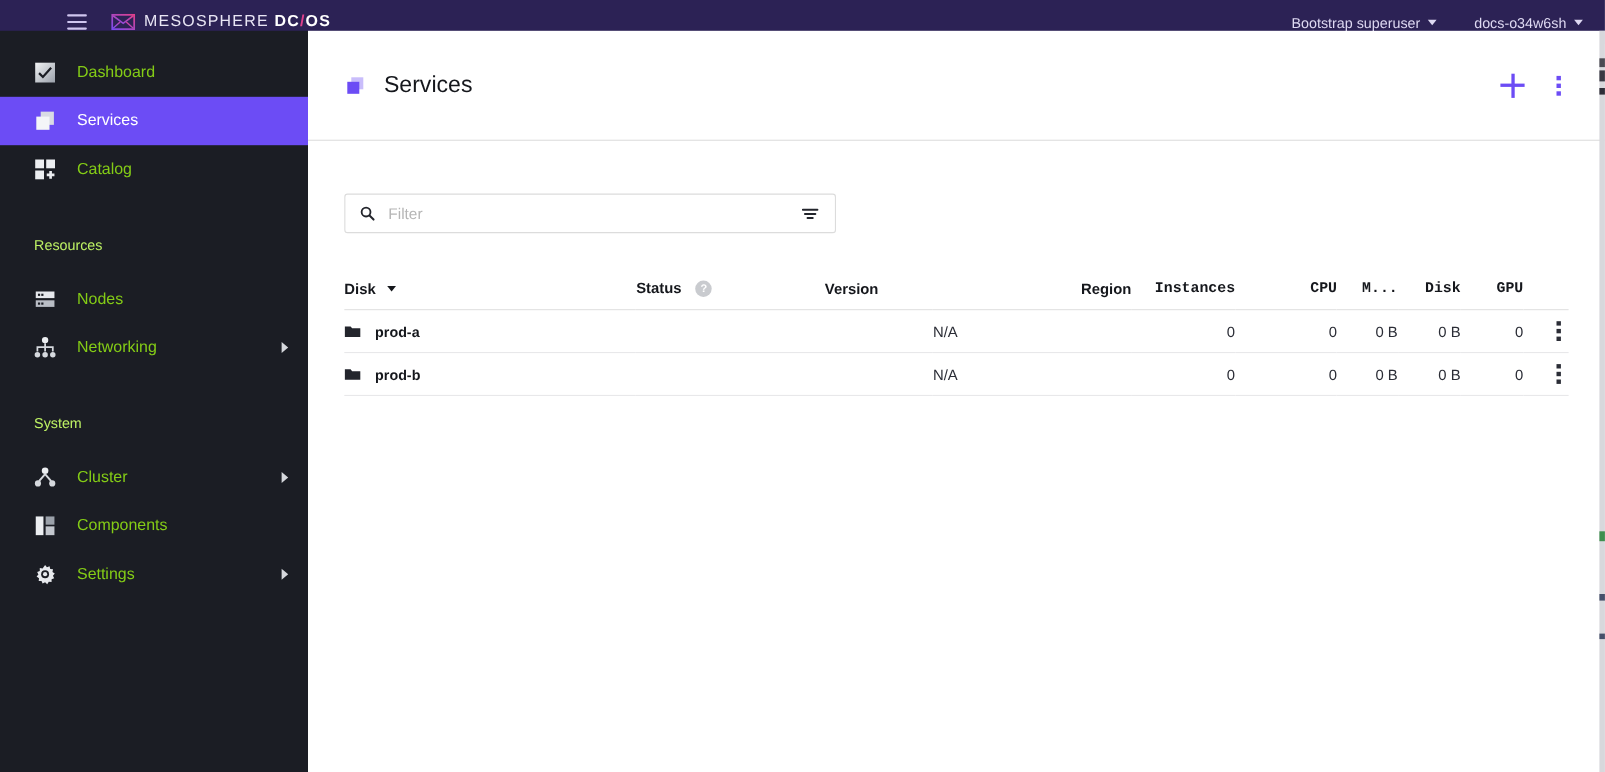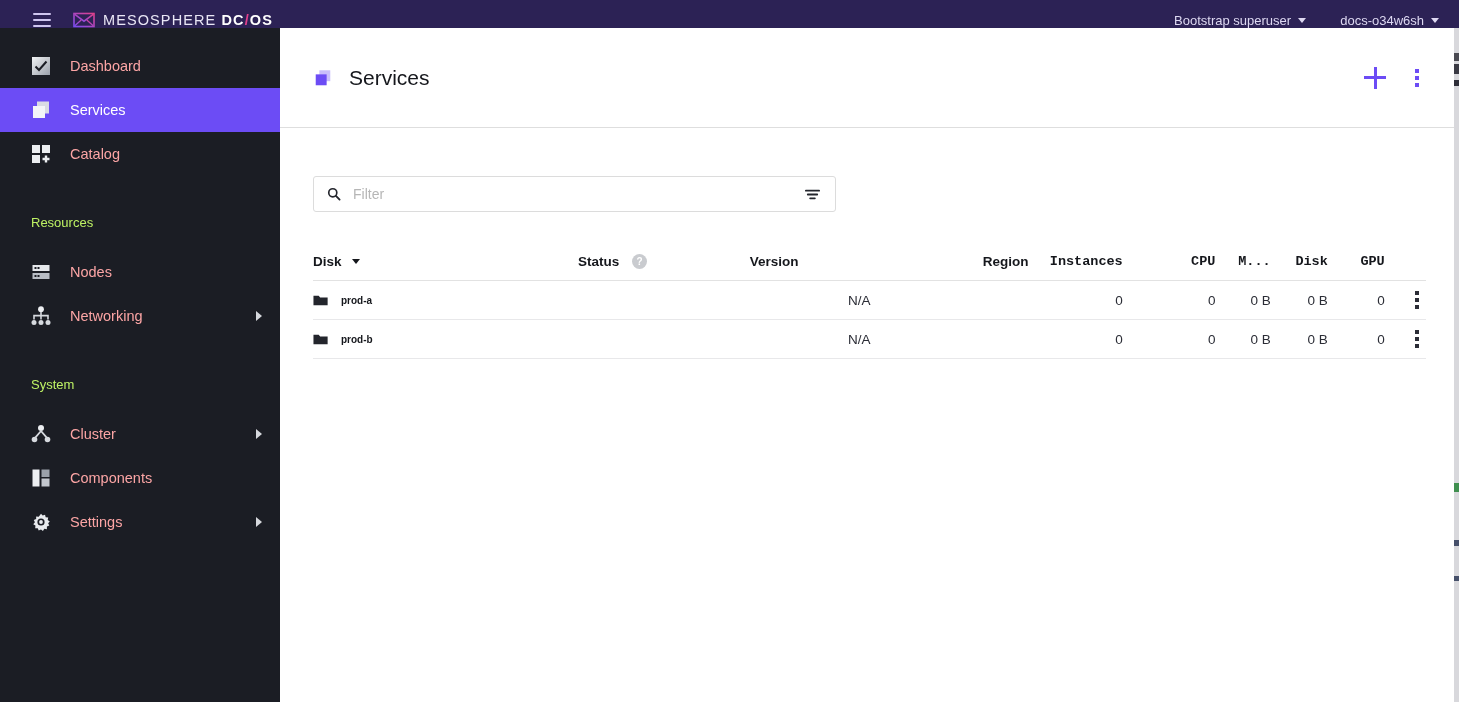--- a/index.html
+++ b/index.html
@@ -8,21 +8,21 @@
     font-family: "Liberation Sans", sans-serif;
     background: #ffffff;
     overflow: hidden;
   }
 
   
   #topbar {
     position: absolute; top: 0; left: 0;
     width: 1459px; height: 40px;
     background: #2c2255;
-    display: flex; align-items: center;
+    display: flex; align-items: center; padding-left: 28px;
   }
   #hamburger {
     width: 18px; height: 14px;
     margin-left: 33px;
     display: flex; flex-direction: column; justify-content: space-between;
     cursor: pointer;
   }
   #hamburger i { display: block; height: 2px; background: #cfc6ef; border-radius: 1px; }
   .brand {
     display: flex; align-items: center; gap: 8px;
@@ -59,21 +59,21 @@
   }
   .nav-item {
     height: 44px; display: flex; align-items: center;
     padding-left: 30px; cursor: pointer; position: relative;
   }
   .nav-item.active { background: #6c4cf5; }
   .nav-icon {
     width: 22px; height: 22px; flex: 0 0 22px;
     margin-right: 18px; display: block;
   }
-  .nav-label { color: #fca5a5; font-size: 14.5px; white-space: nowrap; }
+  .nav-label { color: #84cc16; font-size: 14.5px; white-space: nowrap; }
   .nav-item.active .nav-label { color: #ffffff; }
   .nav-arrow {
     position: absolute; right: 18px;
     width: 0; height: 0;
     border-top: 5px solid transparent;
     border-bottom: 5px solid transparent;
     border-left: 6px solid #d6d8dd;
   }
   .nav-section {
     color: #bef264; font-size: 13px;
@@ -108,21 +108,21 @@
   .kebab {
     width: 18px; height: 22px; display: flex; flex-direction: column;
     align-items: center; justify-content: center; gap: 3px; cursor: pointer;
   }
   .kebab i { width: 4px; height: 4px; background: #6c4cf5; display: block; }
   .kebab.dark i { background: #2b2d36; }
 
   
   #content { padding: 48px 33px 0 33px; }
   #filter-wrap {
-    width: 523px; height: 36px;
+    width: 447px; height: 36px;
     border: 1px solid #dcdcdc; border-radius: 3px;
     display: flex; align-items: center; padding: 0 14px 0 13px;
     background: #fff;
   }
   #filter-input {
     flex: 1; border: 0; outline: 0;
     font-family: "Liberation Sans", sans-serif;
     font-size: 14px; color: #2b2d36; margin-left: 12px; background: transparent;
   }
   #filter-input::placeholder { color: #b6b6b6; }
@@ -146,21 +146,21 @@
   .th-region { text-align: right; width: 185px; }
   .th-num { text-align: right; font-family: Liberation Mono, monospace; }
   .th-instances { width: 95px; }
   .th-cpu { width: 95px; }
   .th-mem { width: 56px; }
   .th-disk { width: 58px; }
   .th-gpu { width: 58px; }
   .th-actions { width: 42px; }
   .td-num { text-align: right; padding-right: 0; }
   .name-cell { display: flex; align-items: center; gap: 13px; }
-  .name-text { font-weight: 700; color: #15171c; font-size: 10px; }
+  .name-text { font-weight: 700; color: #15171c; font-size: 13px; }
   .sort-caret {
     display: inline-block; margin-left: 7px; vertical-align: 2px;
     width: 0; height: 0;
     border-left: 4.5px solid transparent;
     border-right: 4.5px solid transparent;
     border-top: 5px solid #15171c;
   }
   .help-badge {
     display: inline-flex; align-items: center; justify-content: center;
     width: 15px; height: 15px; border-radius: 50%;

